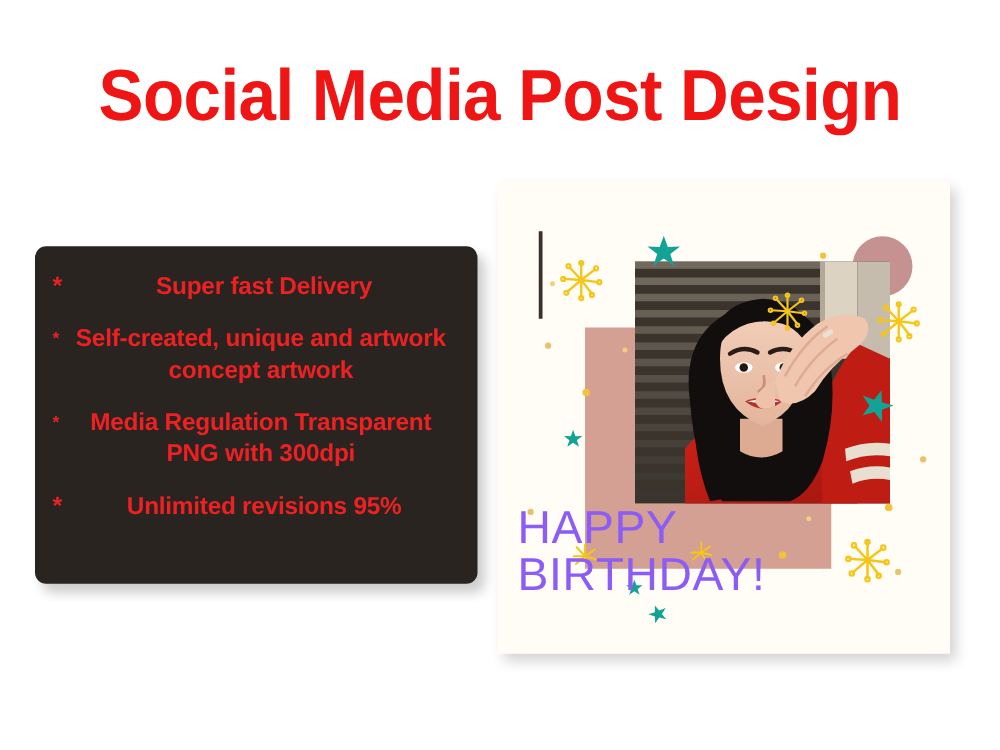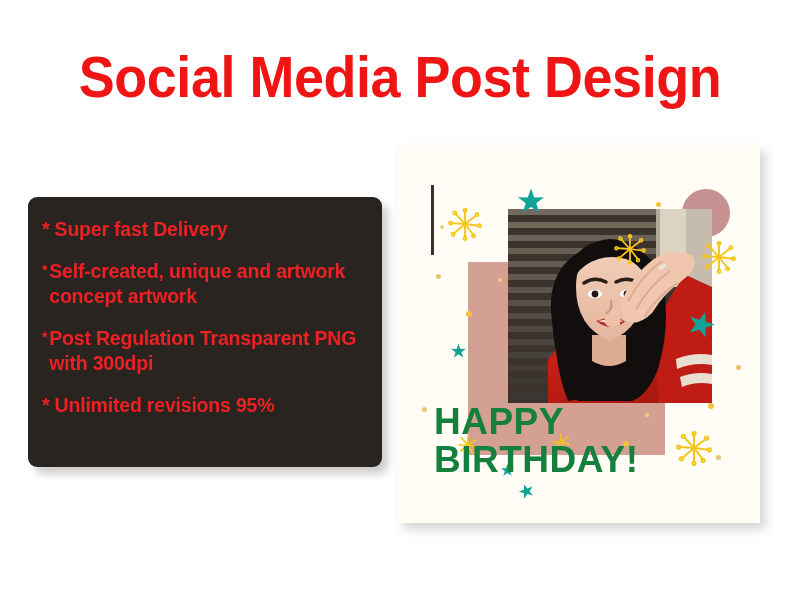--- a/index.html
+++ b/index.html
@@ -67,21 +67,21 @@
     font-size: 14px;
     line-height: 22px;
     margin-right: 2px;
     flex: 0 0 auto;
   }
   .feature-row.big-bullet .feature-bullet {
     font-size: 20px;
     line-height: 24px;
     margin-right: 5px;
   }
-  .feature-text { flex: 1 1 auto; }
+  .feature-text { flex: 1 1 auto; text-align: center; }
 
   
   #post-card {
     position: absolute;
     left: 398px;
     top: 145px;
     width: 362px;
     height: 378px;
     background: #fffdf5;
     overflow: hidden;
@@ -126,26 +126,26 @@
     top: 64px;
     width: 204px;
     height: 194px;
     overflow: hidden;
   }
   #photo-frame svg { display: block; }
 
   
   #greeting {
     position: absolute;
-    left: 36px;
+    left: 16px;
     top: 258px;
-    font-weight: bold;
+    font-weight: normal;
     font-size: 37px;
     line-height: 38px;
-    color: #15803d;
+    color: #8b5cf6;
     letter-spacing: 0.5px;
     white-space: pre-line;
   }
 
   .deco { position: absolute; }
   .deco svg { display: block; overflow: visible; }
 </style>
 </head>
 <body>
 
@@ -160,21 +160,21 @@
       <span class="feature-text">Super fast Delivery</span>
     </div>
 
     <div class="feature-row">
       <span class="feature-bullet">*</span>
       <span class="feature-text">Self-created, unique and artwork concept artwork</span>
     </div>
 
     <div class="feature-row">
       <span class="feature-bullet">*</span>
-      <span class="feature-text">Post Regulation Transparent PNG with 300dpi</span>
+      <span class="feature-text">Media Regulation Transparent PNG with 300dpi</span>
     </div>
 
     <div class="feature-row big-bullet">
       <span class="feature-bullet">*</span>
       <span class="feature-text">Unlimited revisions 95%</span>
     </div>
 
   </div>
 
   <div id="post-card">

